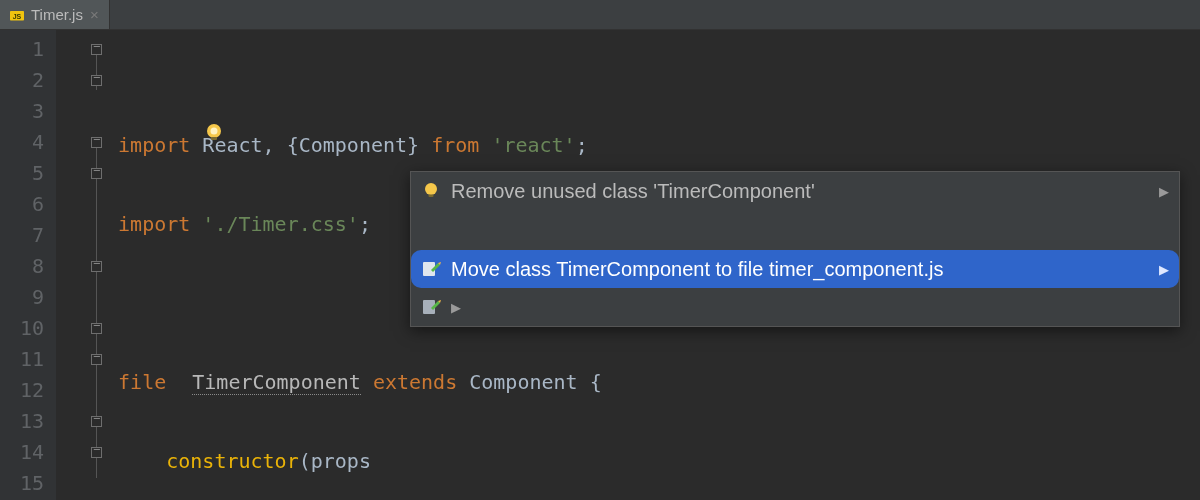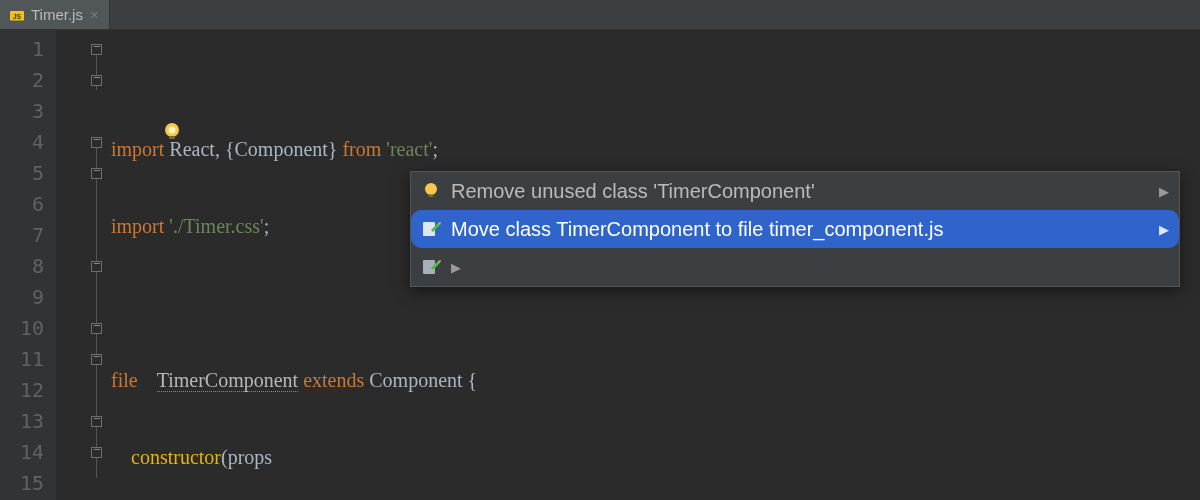--- a/index.html
+++ b/index.html
@@ -87,25 +87,24 @@
     font-size: 12px;
     line-height: 1;
   }
   .fold-line {
     position: absolute;
     left: 40px;
     width: 1px;
     background: #555;
   }
   .code {
-    padding-top: 12px;
+    padding-top: 4px;
     flex: 1;
     position: relative;
     white-space: pre;
-    font-family: Liberation Serif, serif;
   }
   .line {
     height: 31px;
     line-height: 31px;
   }
   .kw  { color: #cc7832; }
   .fn  { color: #eab308; }
   .str { color: #6a8759; }
   .punc{ color: #a9b7c6; }
   .def { color: #a9b7c6; }
@@ -135,20 +134,21 @@
     display: flex;
     align-items: center;
     padding: 0 10px;
     gap: 10px;
     cursor: pointer;
     border-radius: 10px;
   }
   .popup-row.selected {
     background: #2f65ca;
     color: #ffffff;
+    margin-top: 40px;
   }
   .popup-row .label { flex: 1; }
   .popup-row .arrow {
     color: #9a9a9a;
     font-size: 13px;
   }
   .popup-row.selected .arrow { color: #dfe8ff; }
   .popup-icon {
     width: 20px;
     height: 20px;

